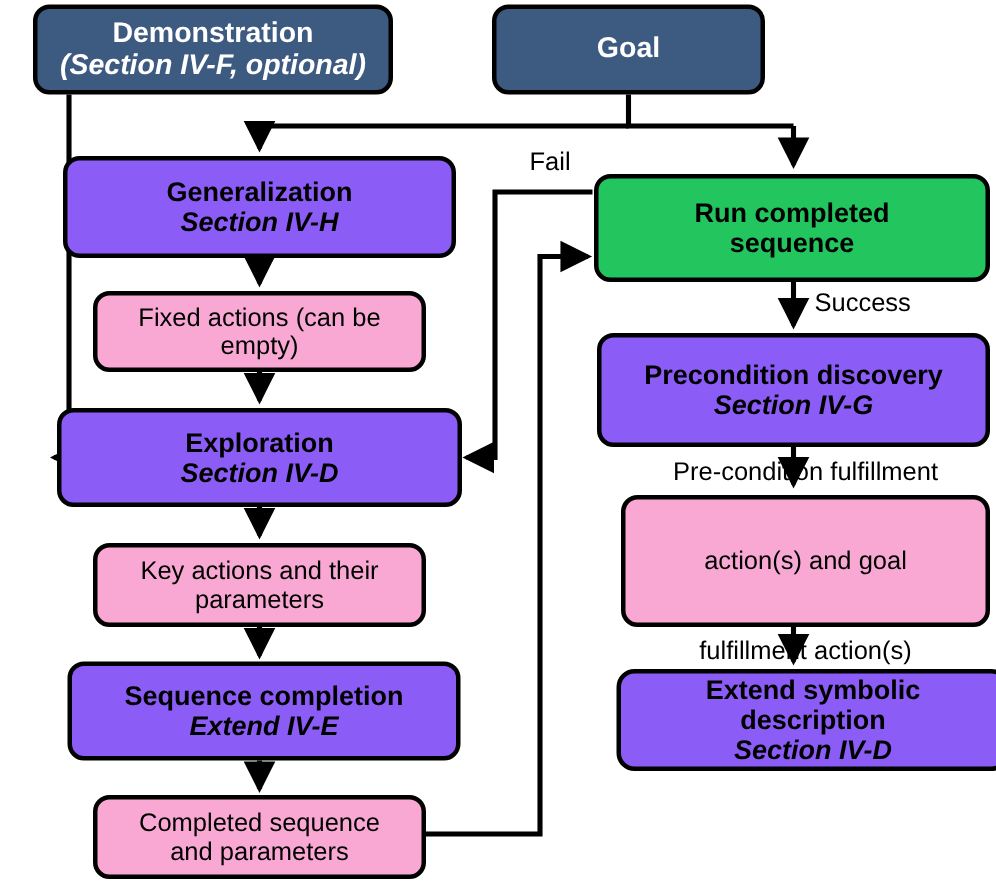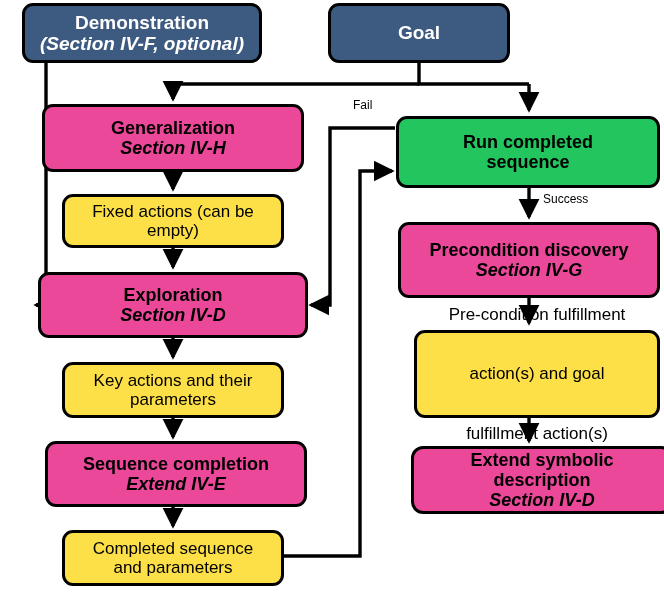--- a/index.html
+++ b/index.html
@@ -51,37 +51,37 @@
   .node .line-plain {
     font-style: normal;
     font-weight: normal;
   }
   .node-dark {
     background: #3d5a80;
     color: #ffffff;
     font-size: 19px;
   }
   .node-orange {
-    background: #ec4899;
+    background: #8b5cf6;
     color: #000000;
     font-size: 18px;
   }
   .node-steel {
     background: #22c55e;
     color: #000000;
     font-size: 18px;
   }
   .node-cyan {
-    background: #fde047;
+    background: #f9a8d4;
     color: #000000;
     font-size: 17px;
   }
   .edge-label {
     position: absolute;
-    font-size: 12px;
+    font-size: 17px;
     color: #000000;
     white-space: nowrap;
   }
 </style>
 </head>
 <body>
 
 <div id="flow-root">
 
   <svg class="edge-layer" viewBox="0 0 664 594" xmlns="http://www.w3.org/2000/svg">

